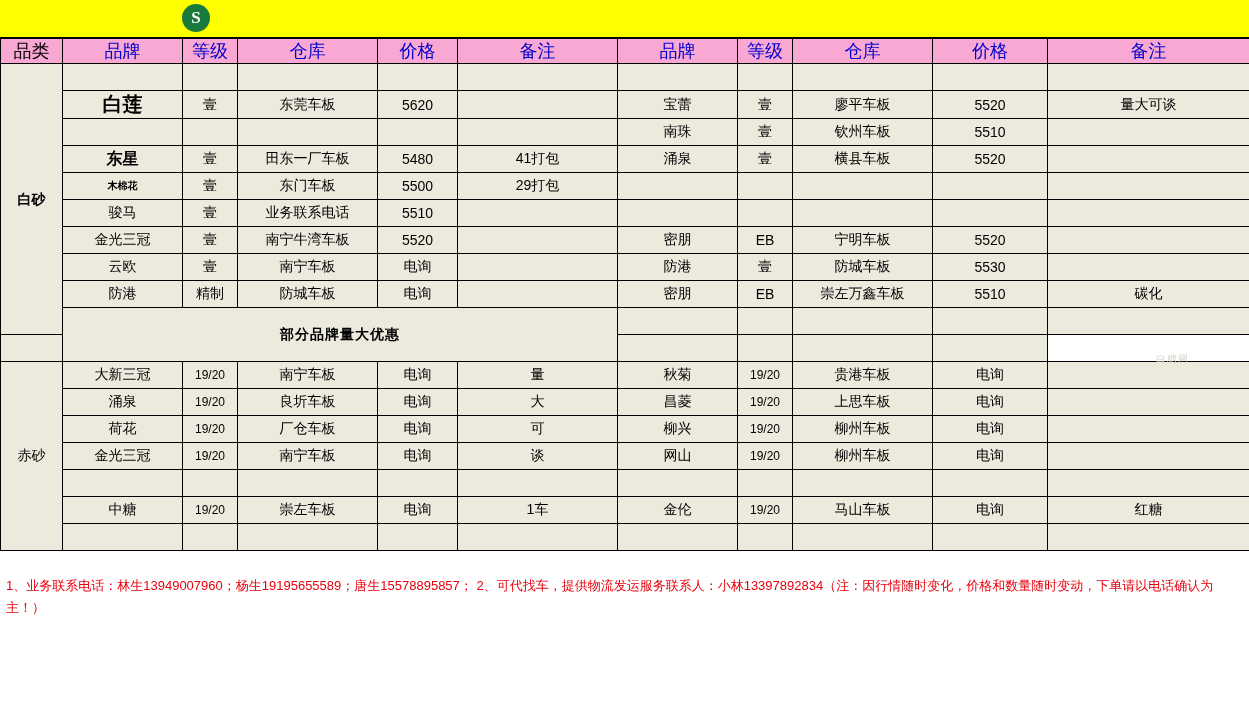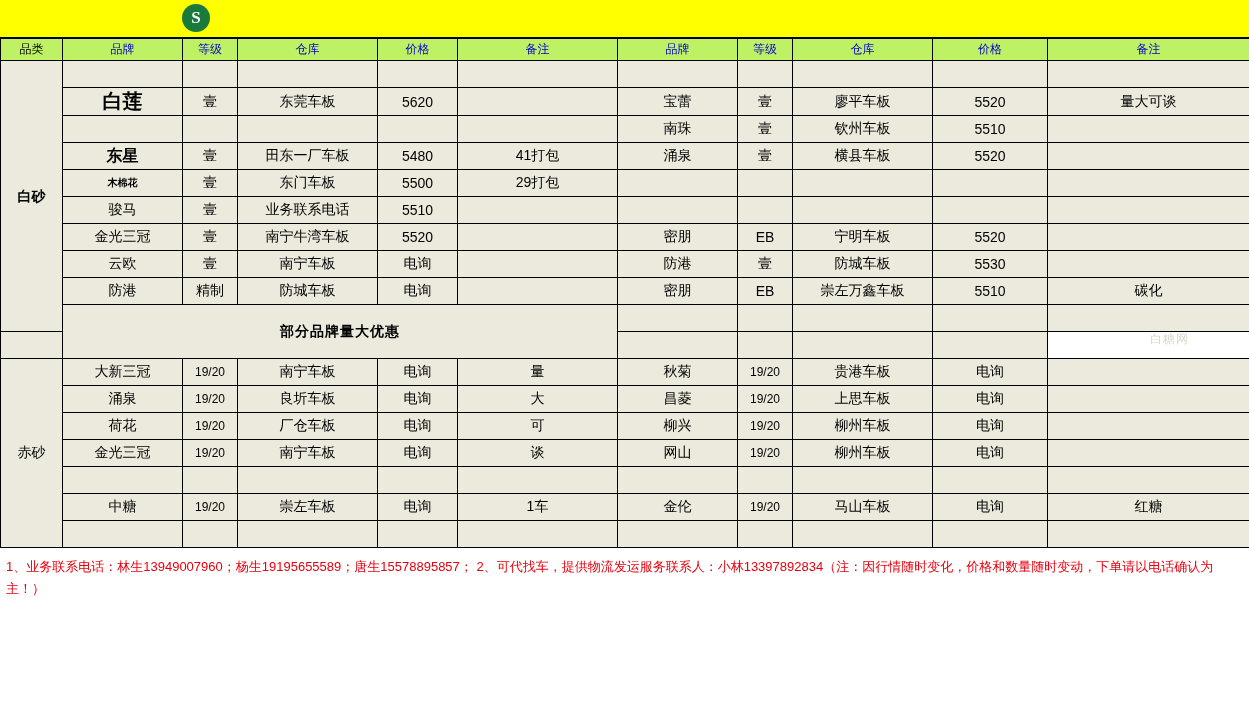--- a/index.html
+++ b/index.html
@@ -70,23 +70,23 @@
     font-size: 14px;
     text-align: center;
     padding: 0;
     height: 26px;
     font-family: "Liberation Sans", sans-serif;
     color: #000;
     overflow: hidden;
     white-space: nowrap;
   }
   tr.head td {
-    background: #bef264;
+    background: #f9a8d4;
     color: #0000cc;
-    font-size: 12px;
+    font-size: 18px;
     height: 21px;
   }
   tr.head td.cat {
     color: #000;
   }
   .red { color: #e8000d; }
   .bold { font-weight: bold; }
   .b-red { color: #e8000d; font-weight: bold; }
   .cat-cell {
     font-size: 17px;
@@ -102,32 +102,32 @@
     font-size: 20px;
     font-weight: bold;
     color: #e8000d;
     letter-spacing: 1px;
     height: 40px;
   }
   .row-tall td { height: 36px; }
   .row-mid td { height: 31px; }
   .blank td { height: 26px; }
   .footer {
-    padding: 8px 6px 4px 6px;
+    padding: 24px 6px 4px 6px;
     font-size: 13px;
     color: #e8000d;
     line-height: 22px;
     font-family: "Liberation Sans", sans-serif;
     background: #ffffff;
   }
   .wm {
     position: absolute;
     right: 60px;
-    top: 331px;
-    font-size: 12px;
+    top: 352px;
+    font-size: 10px;
     color: #d9d6cb;
     letter-spacing: 1px;
     padding-left: 36px;
   }
 </style>
 </head>
 <body>
 
 <div class="sheet">
 

